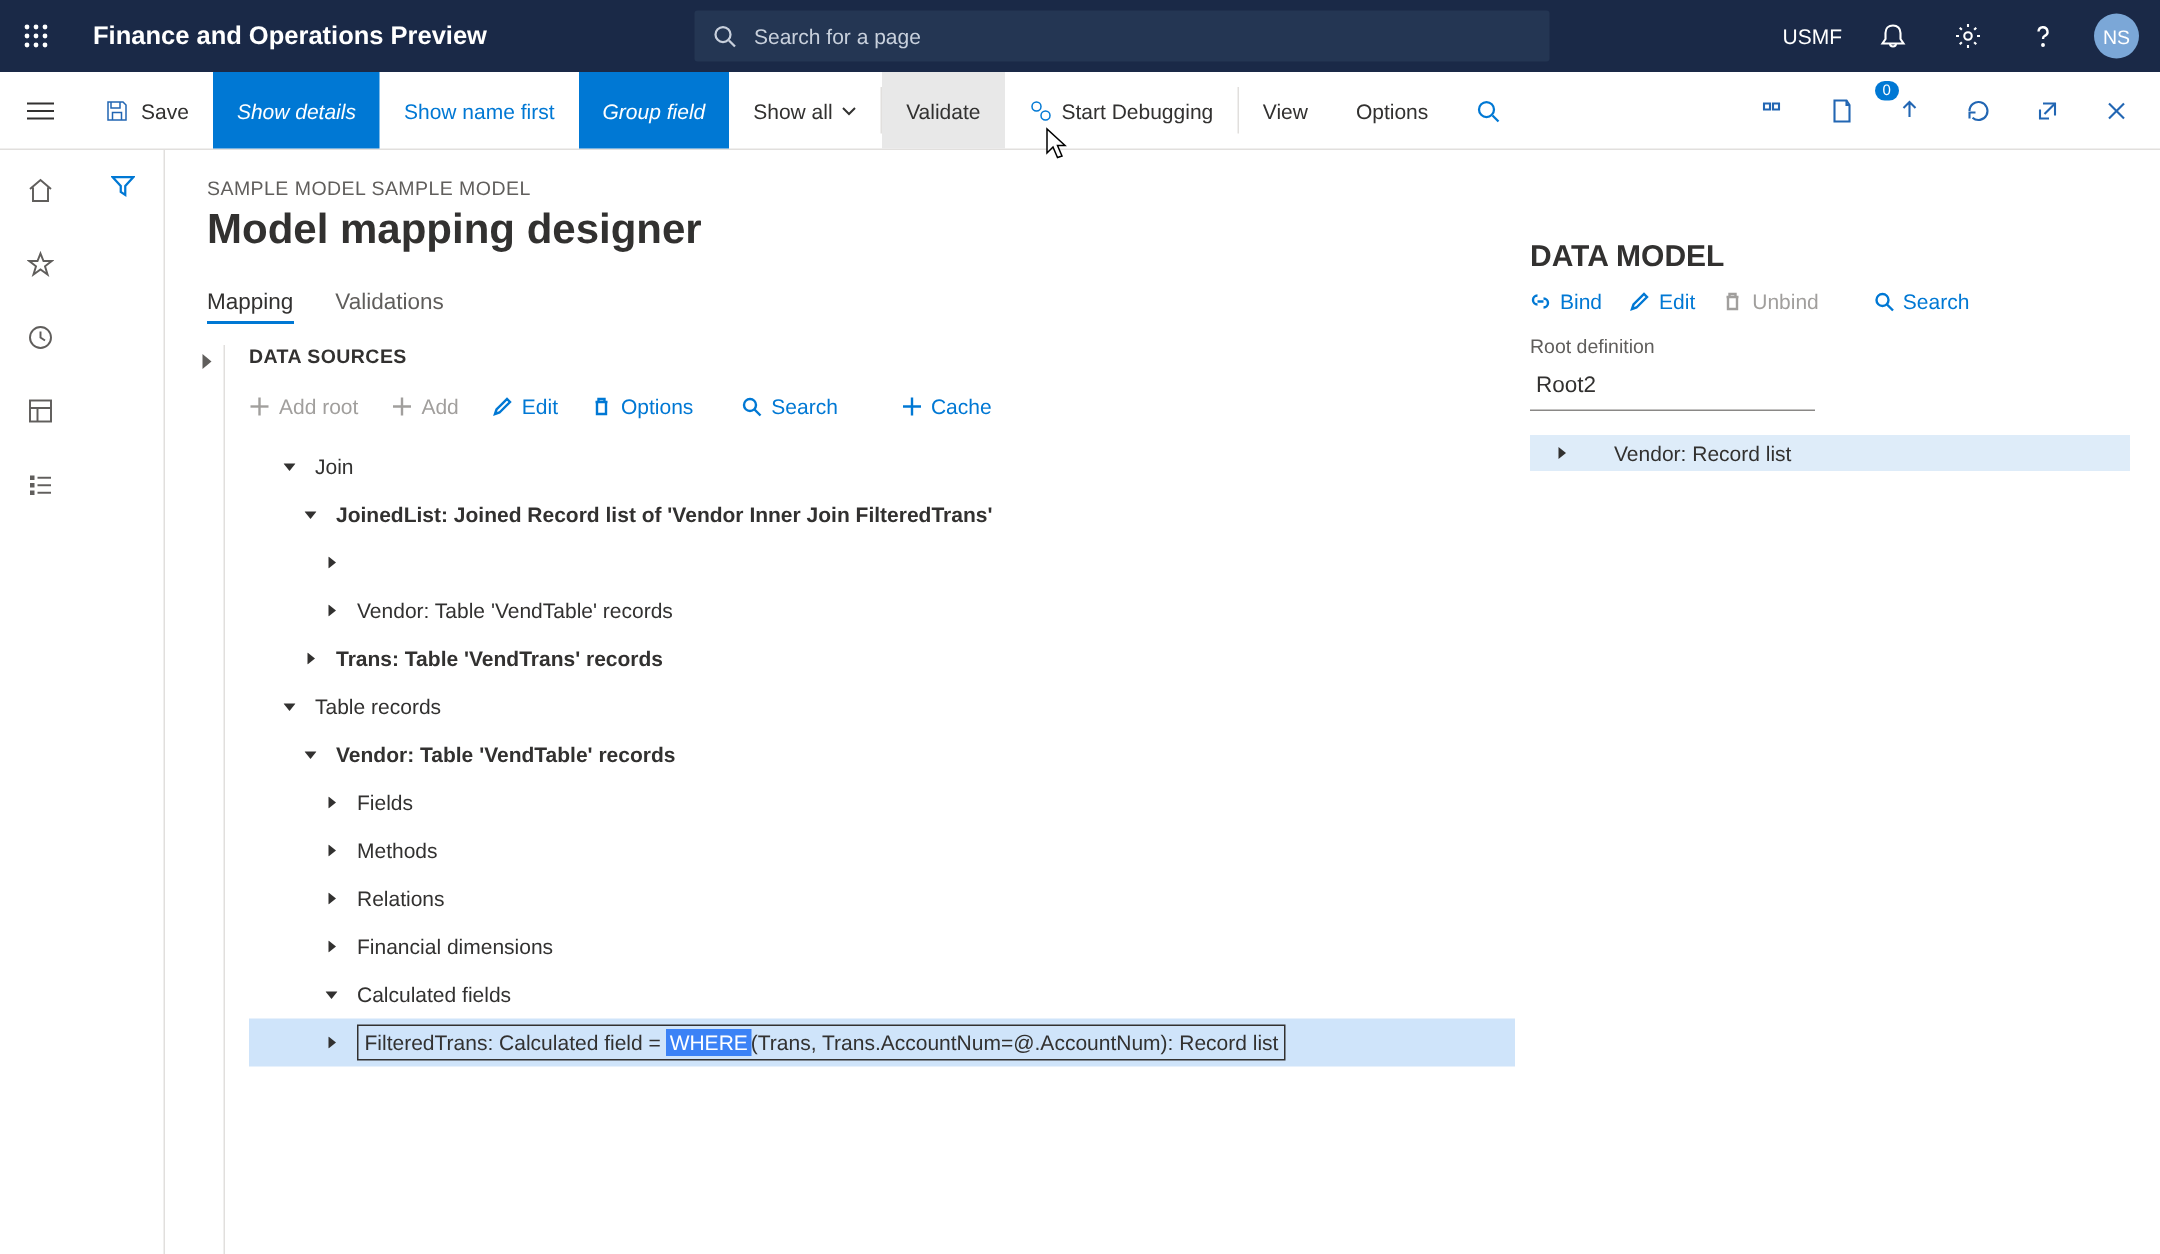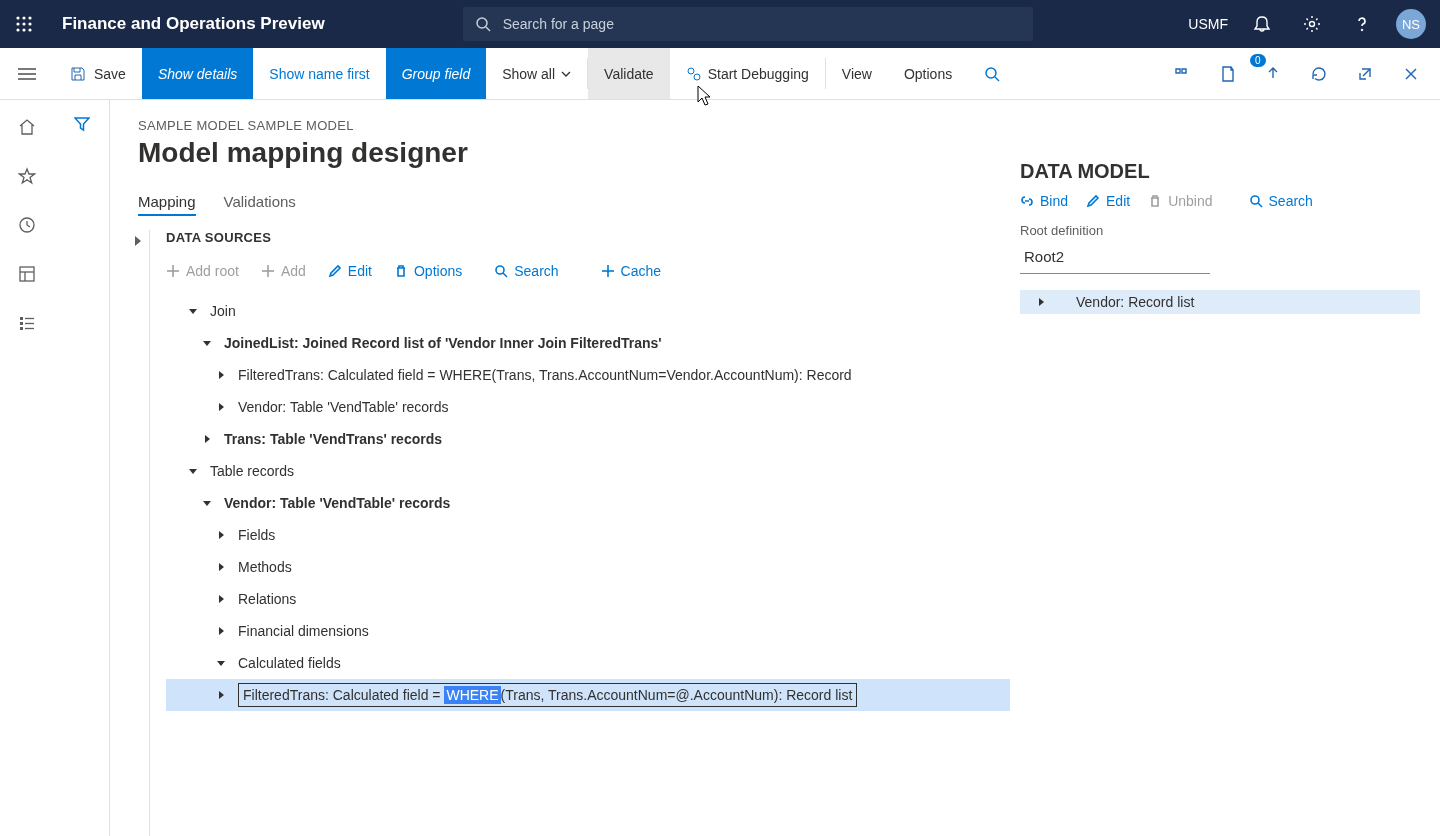--- a/index.html
+++ b/index.html
@@ -344,21 +344,20 @@
                 </svg>
               </span>
               <span class="lbl">JoinedList: Joined Record list of 'Vendor Inner Join FilteredTrans'</span>
             </div>
           <div class="node ind3">
               <span class="caret">
                 <svg viewBox="0 0 8 8">
                   <path d="M2 0 L7 4 L2 8 Z"></path>
                 </svg>
               </span>
-              <span class="lbl">FilteredTrans: Calculated field = WHERE(Trans, Trans.AccountNum=Vendor.AccountNum): Record</span>
             </div>
           <div class="node ind3">
               <span class="caret">
                 <svg viewBox="0 0 8 8">
                   <path d="M2 0 L7 4 L2 8 Z"></path>
                 </svg>
               </span>
               <span class="lbl">Vendor: Table 'VendTable' records</span>
             </div>
           <div class="node bold ind2">

